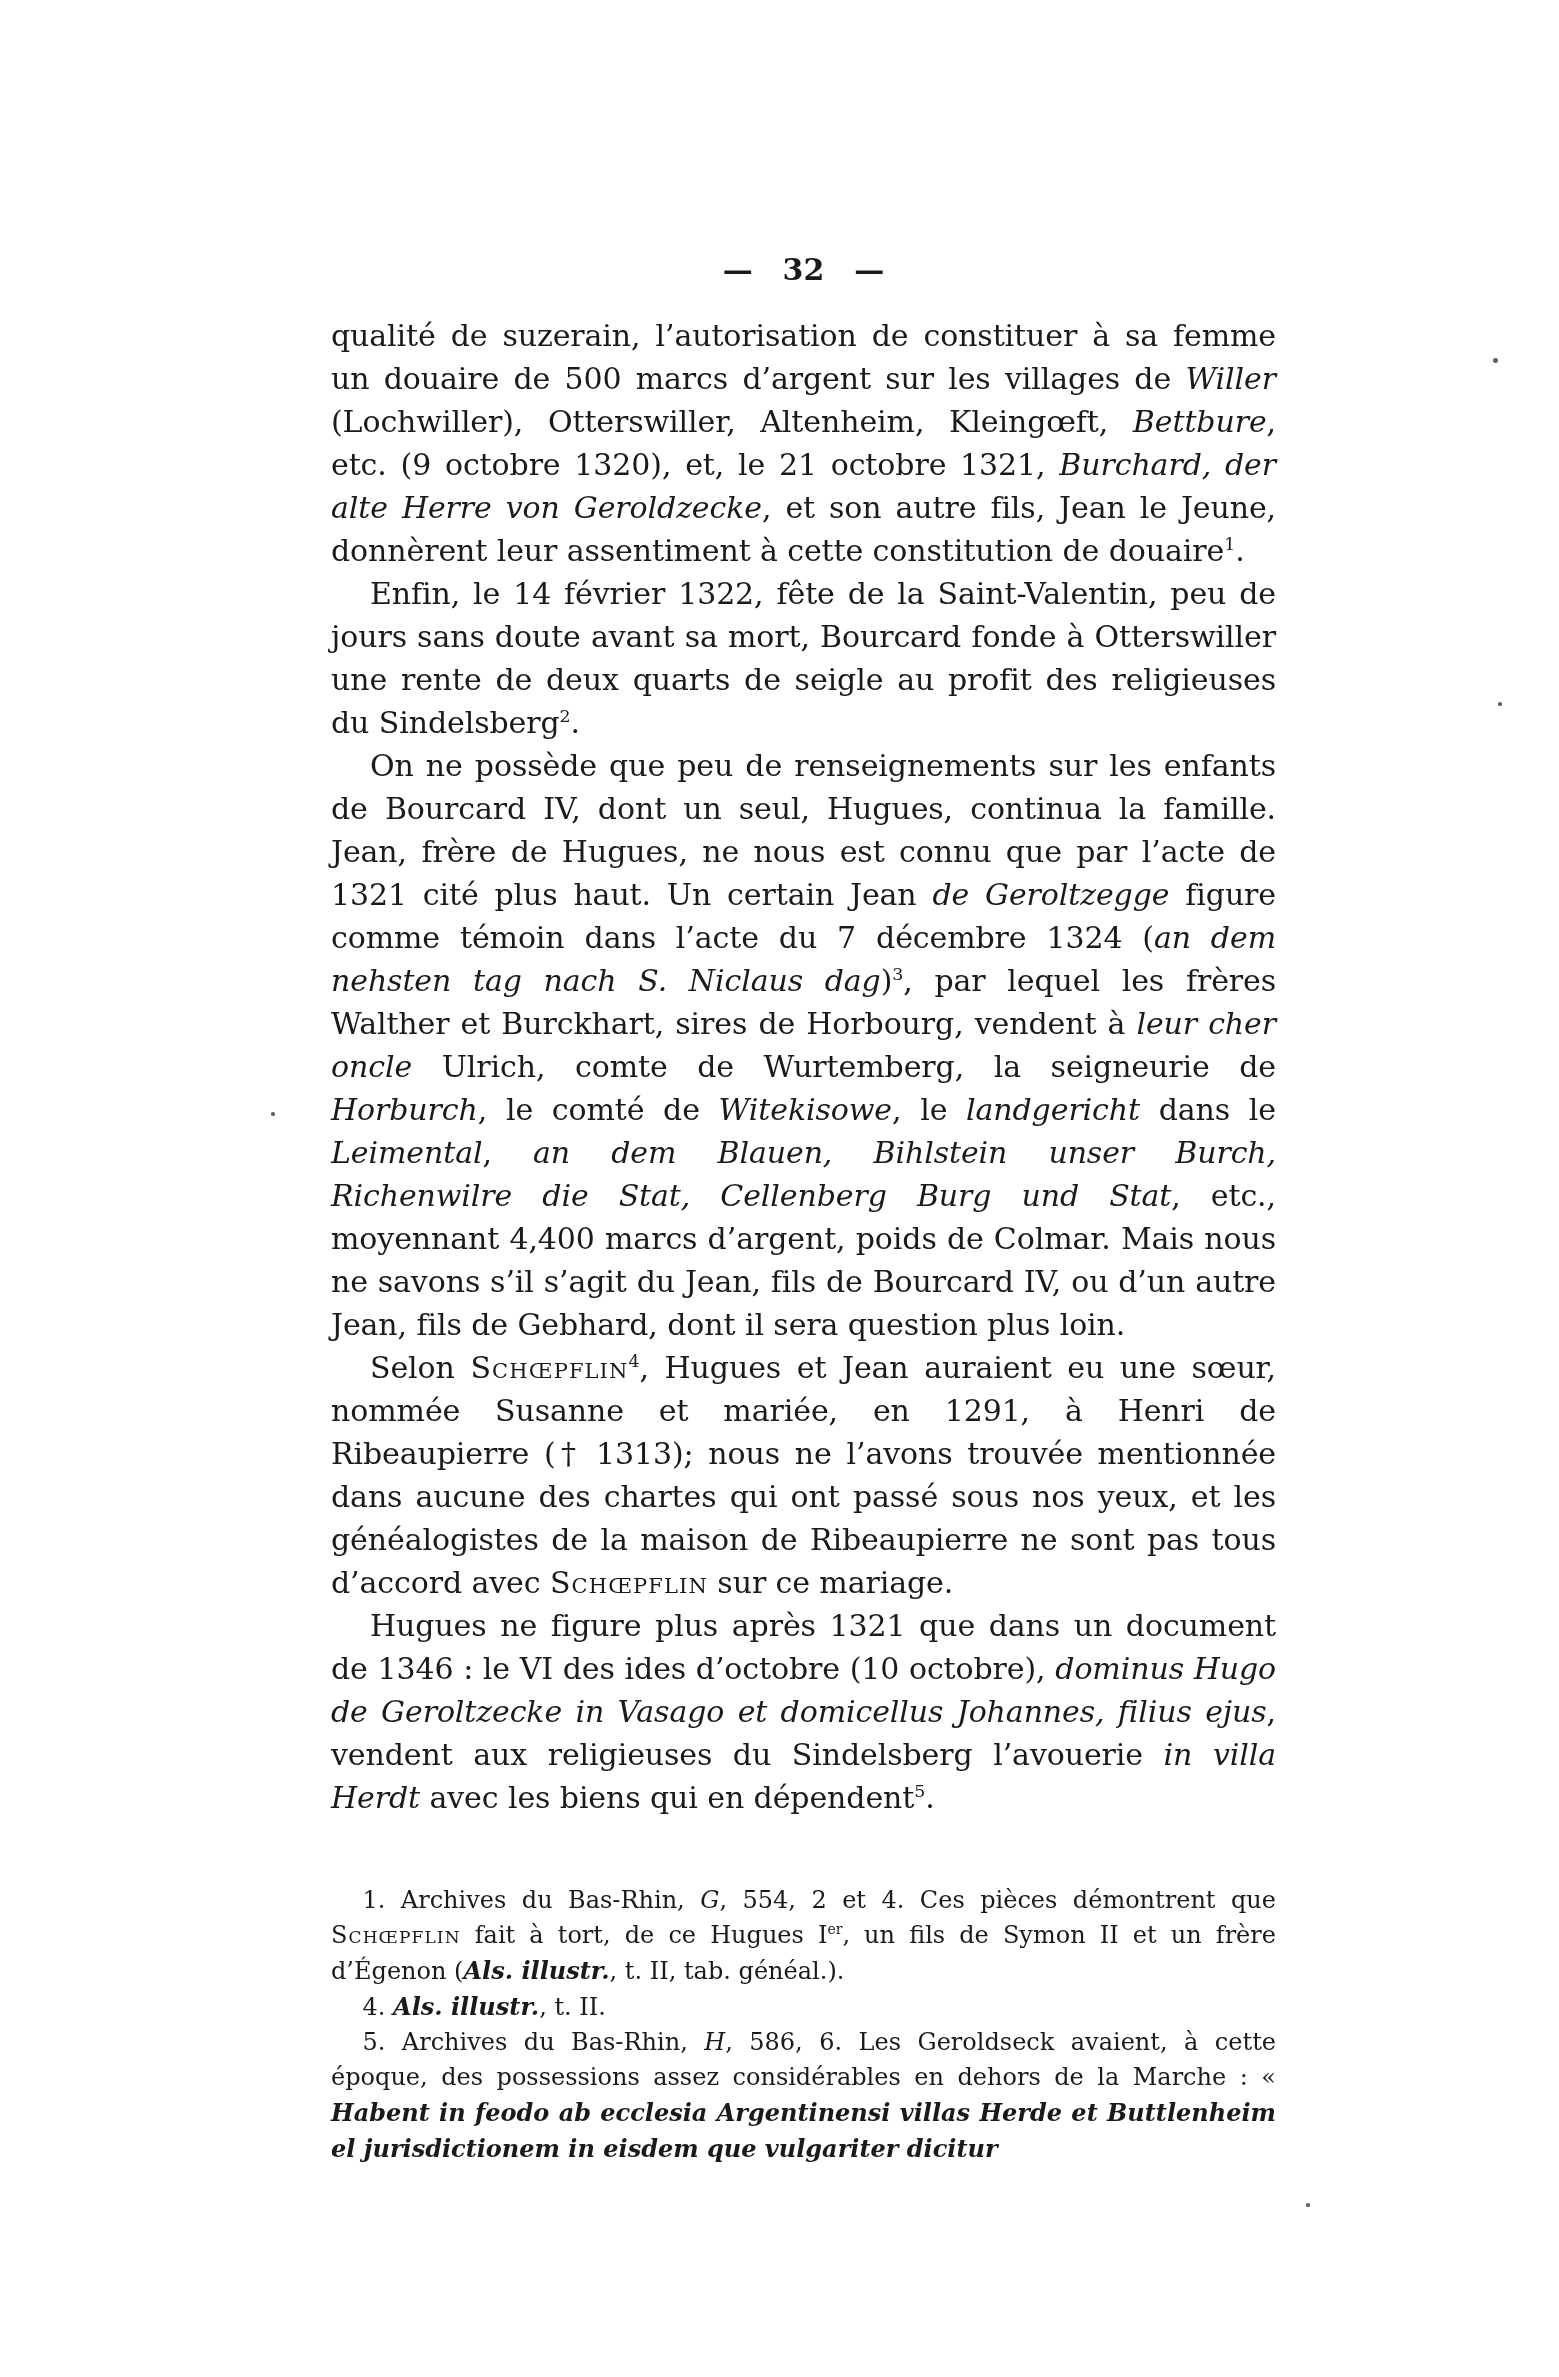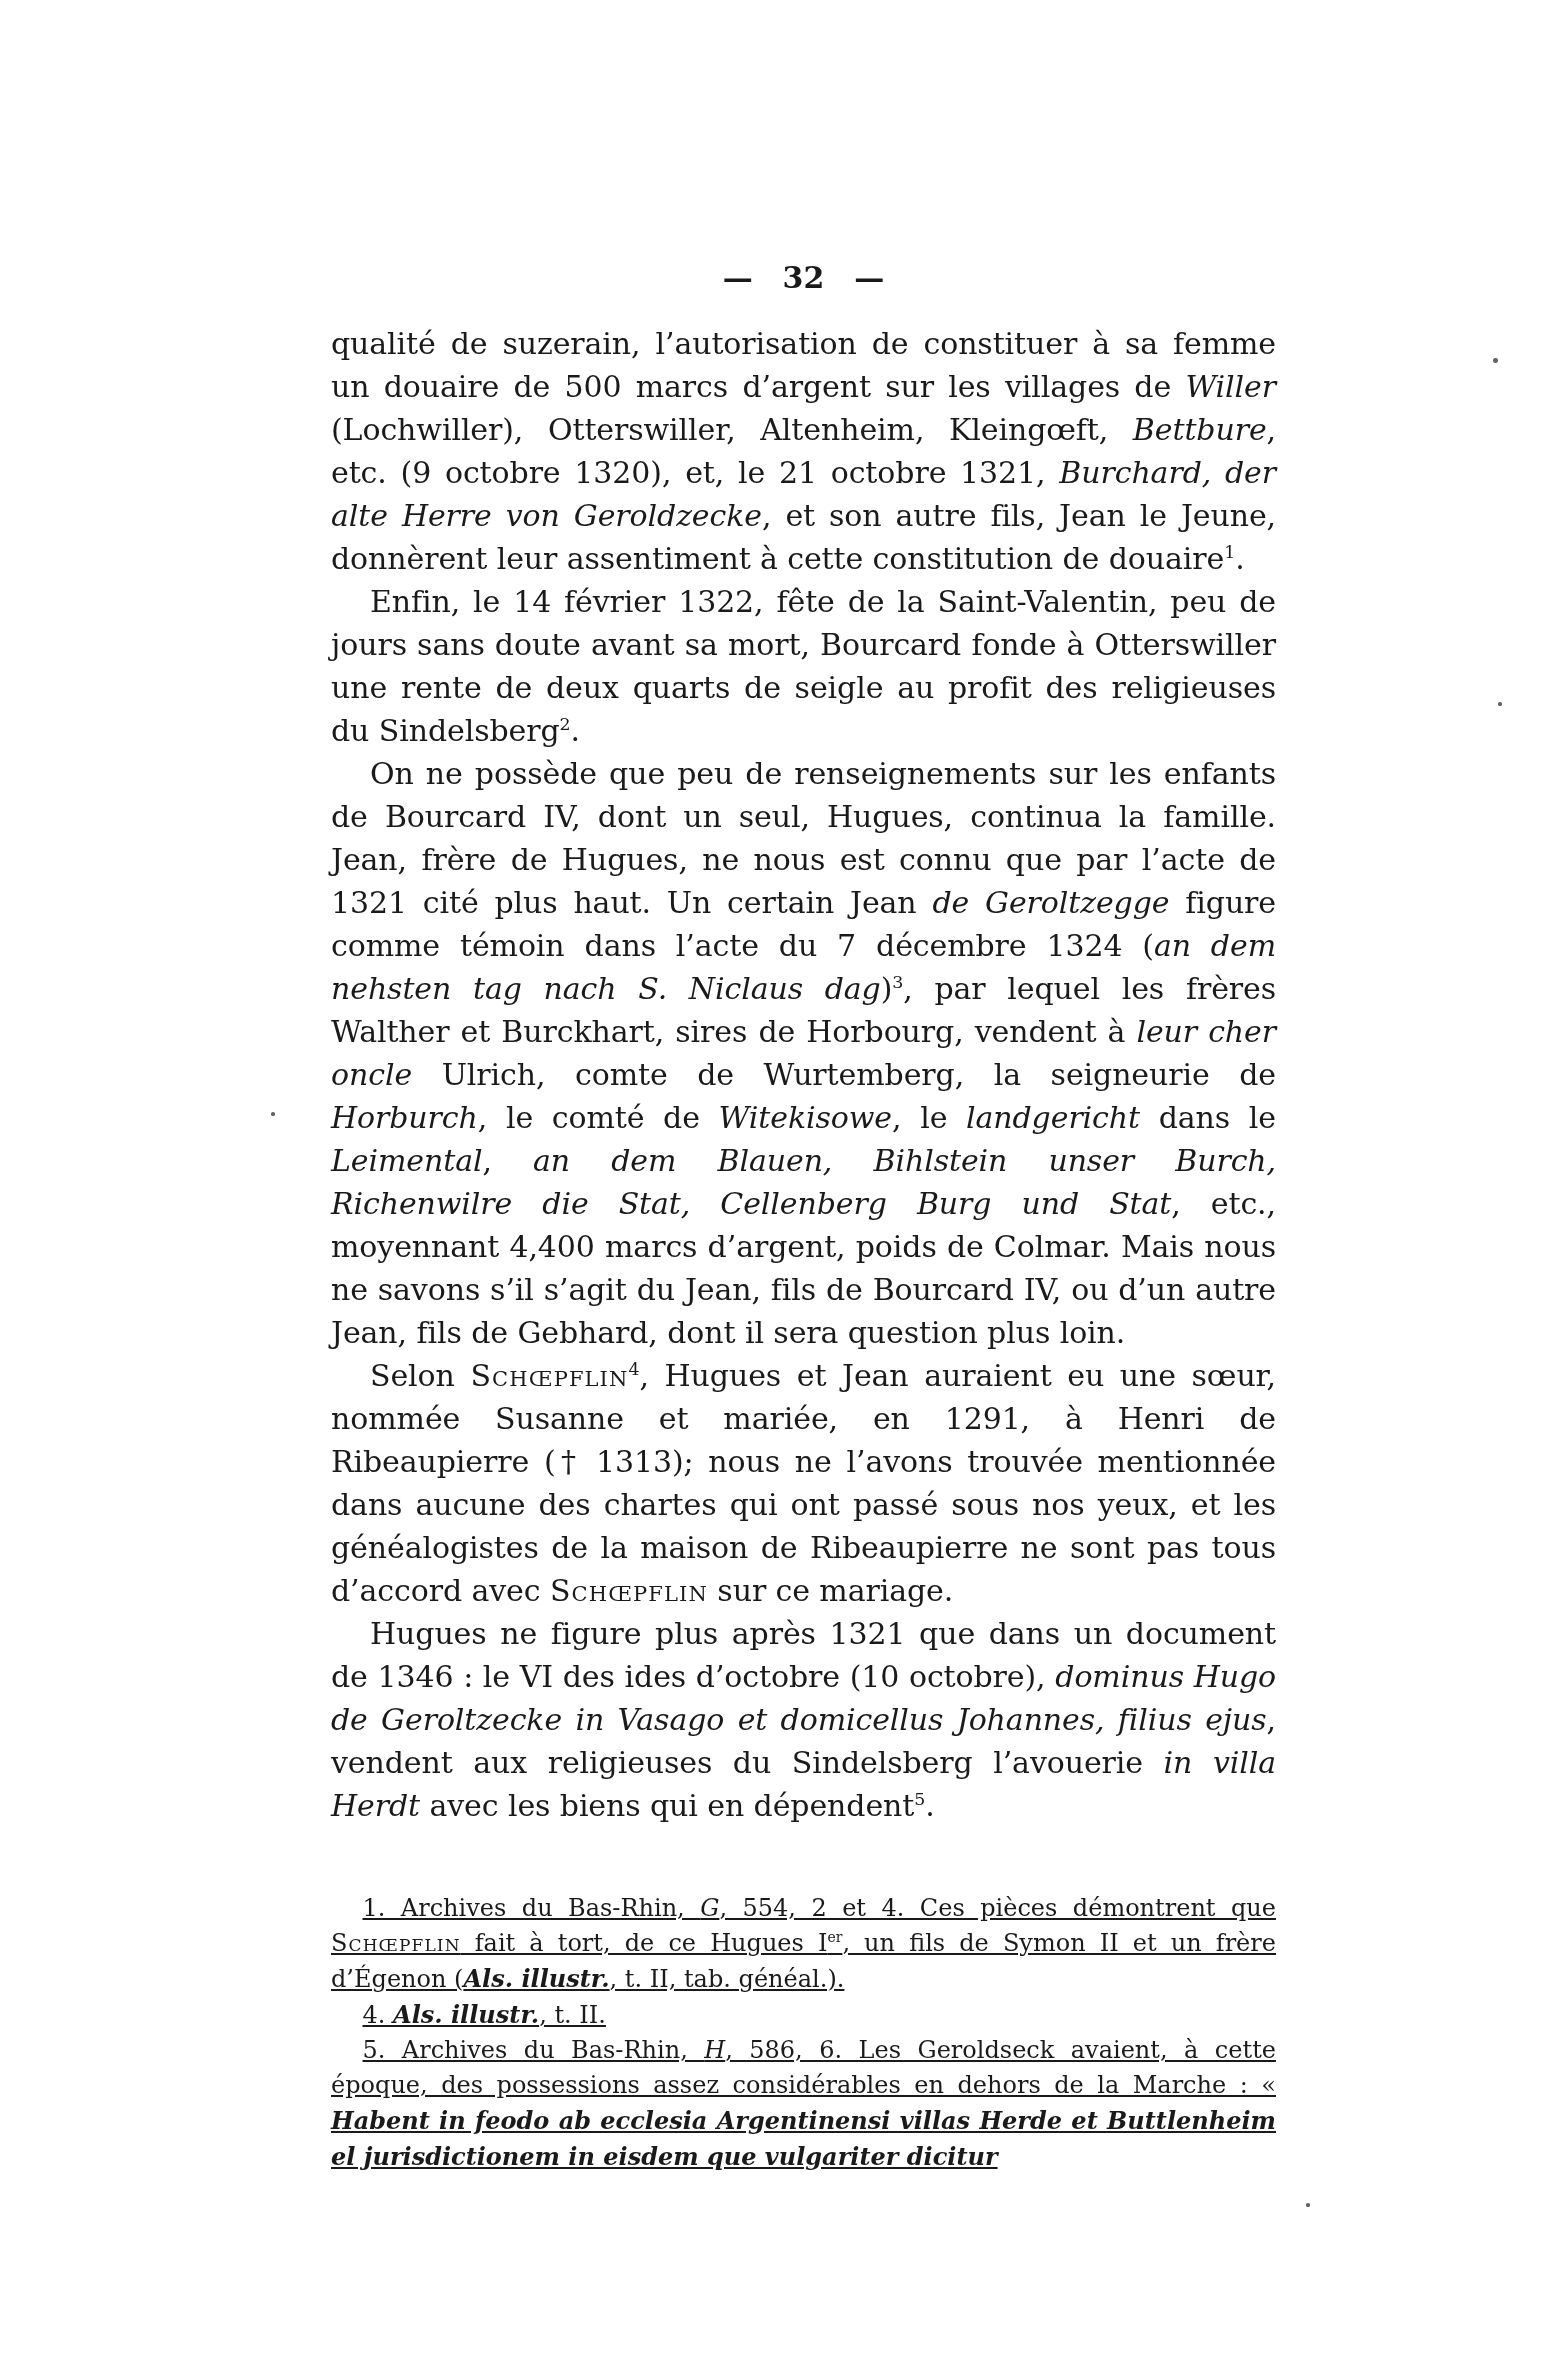--- a/index.html
+++ b/index.html
@@ -17,42 +17,41 @@
     overflow: hidden;
   }
   .content {
     padding: 244px 284px 0 331px; 
   }
   .page-number {
     text-align: center;
     font-size: 30px;
     font-weight: bold;
     word-spacing: 19.5px;
-    margin: 16px 0 27px 0;
+    margin: 8px 0 27px 0;
   }
   .body-text p.body-para {
     margin: 0;
     font-size: 30px;
     line-height: 43px;
     text-align: justify;
     letter-spacing: -0.1px;
   }
   .body-text p.body-para.indent {
     text-indent: 39px;
   }
   .footnotes {
     margin-top: 64px;
   }
   .footnotes p.footnote {
     margin: 0;
     font-size: 24px;
     line-height: 35px;
     text-align: justify;
     text-indent: 31.5px;
-    text-decoration: underline;
   }
   .i  { font-style: italic; margin-top: 12px; }
   .bi { font-style: italic; font-weight: 700; }
   .sc { font-variant: small-caps; letter-spacing: 1.1px; }
   .sup {
     vertical-align: super;
     font-size: 0.58em;
     line-height: 0;
   }
   .speck {

